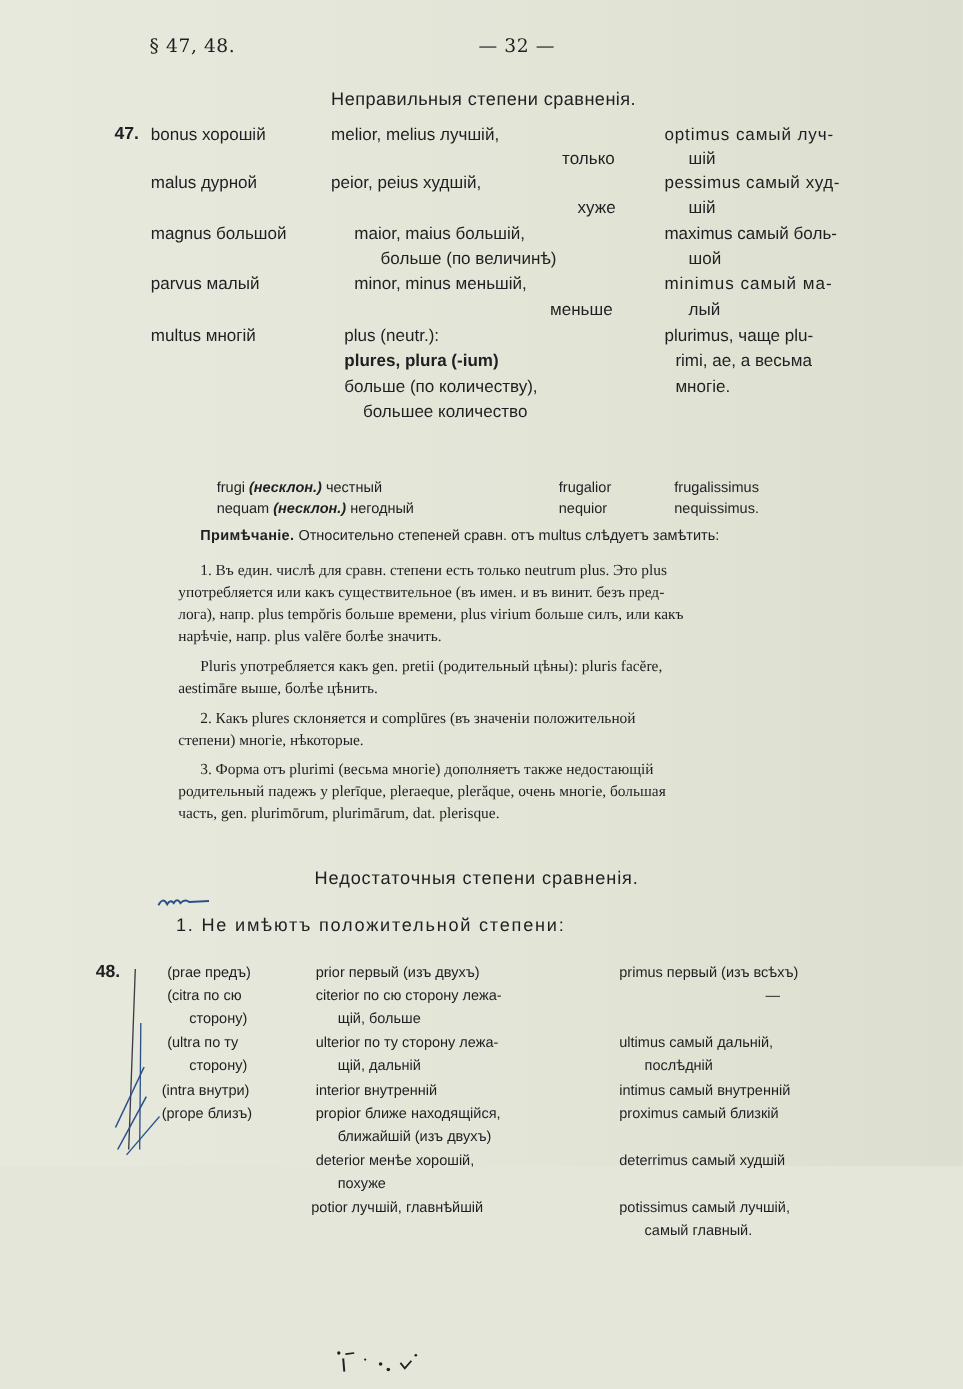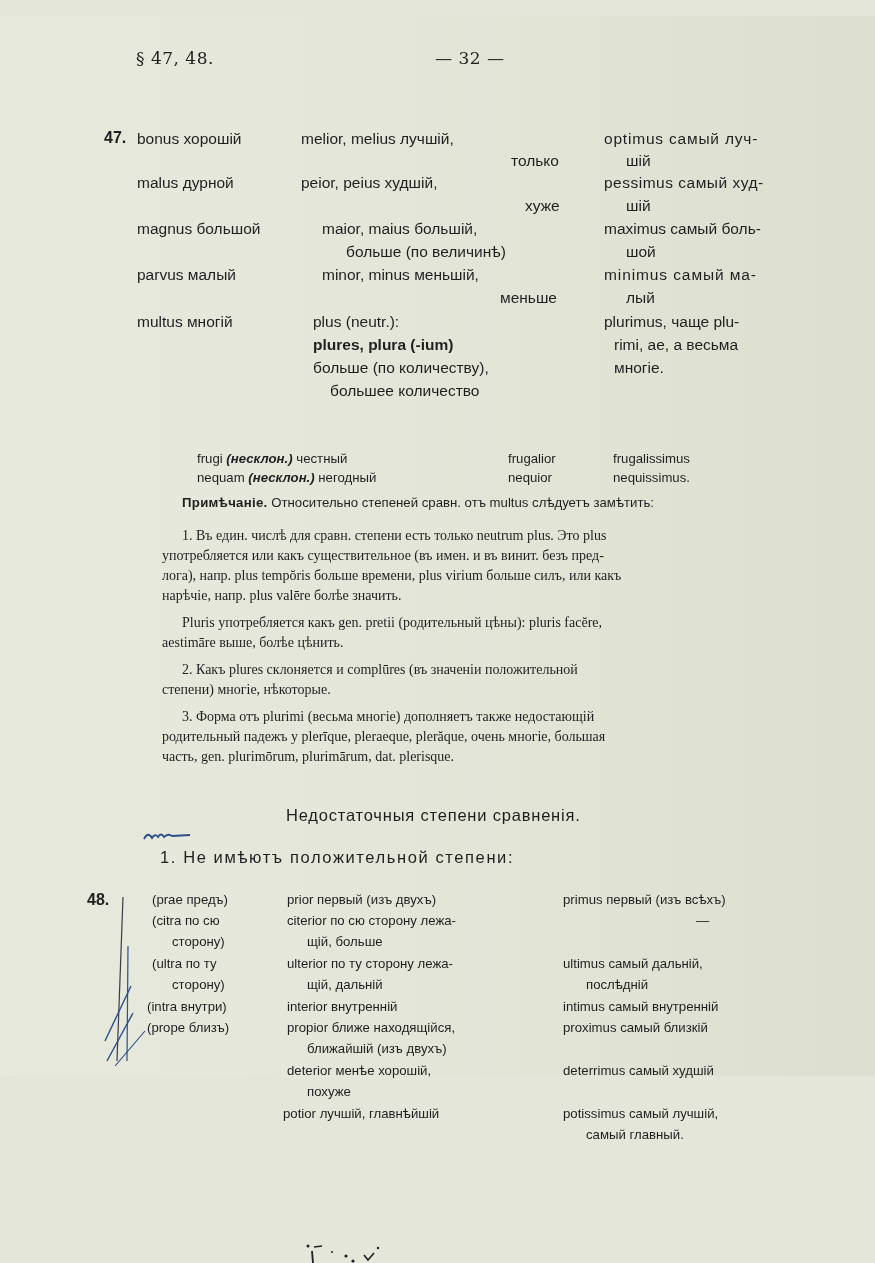--- a/index.html
+++ b/index.html
@@ -3,41 +3,42 @@
 <meta charset="utf-8">
 <style>
   html, body { margin:0; padding:0; }
   body {
     width:875px; height:1263px; overflow:hidden;
     background:#e3e6d8;
     font-family:"DejaVu Serif", serif;
     color:#1f1f22;
     position:relative;
   }
-  .page { position:absolute; left:0; top:16px; width:875px; height:1060px;
+  .page { position:absolute; left:0; top:0; width:875px; height:1060px;
     background:linear-gradient(90deg,#e6e9dc 0%,#e2e5d6 60%,#dcdfcf 100%); }
   .abs { position:absolute; white-space:nowrap; }
   .hdr { font-size:17px; letter-spacing:0.5px; }
   .title { font-family:"Liberation Sans", sans-serif; font-size:16.5px; letter-spacing:0.4px; }
   .b { font-weight:bold; }
   .t { font-family:"Liberation Sans", sans-serif; font-size:15.5px; }
   .sm { font-family:"Liberation Sans", sans-serif; font-size:13.2px; }
   .note { font-family:"Liberation Serif", serif; font-size:14px; }
   .it { font-style:italic; }
   .spaced { letter-spacing:1.6px; }
   .pencil { position:absolute; }
 </style>
 </head>
 <body>
 
 <div class="page">
 
   <div class="abs hdr" style="left:136px;top:32px;">§ 47, 48.</div>
   <div class="abs hdr" style="left:435px;top:32px;text-align:right;">— 32 —</div>
 
+  <div class="abs title" style="left:301px;top:81px;">Неправильныя степени сравненія.</div>
 
   <div class="abs t b" style="left:104px;top:113px;font-size:16px;">47.</div>
 
   <div>
     <div class="abs t" style="left:137px;top:114px;">bonus хорошій</div>
     <div class="abs t" style="left:301px;top:114px;">melior, melius лучшій,</div>
     <div class="abs t" style="left:511px;top:136px;">только</div>
     <div class="abs t" style="left:604px;top:114px;letter-spacing:0.8px;">optimus самый луч-</div>
     <div class="abs t" style="left:626px;top:136px;">шій</div>
   </div>

